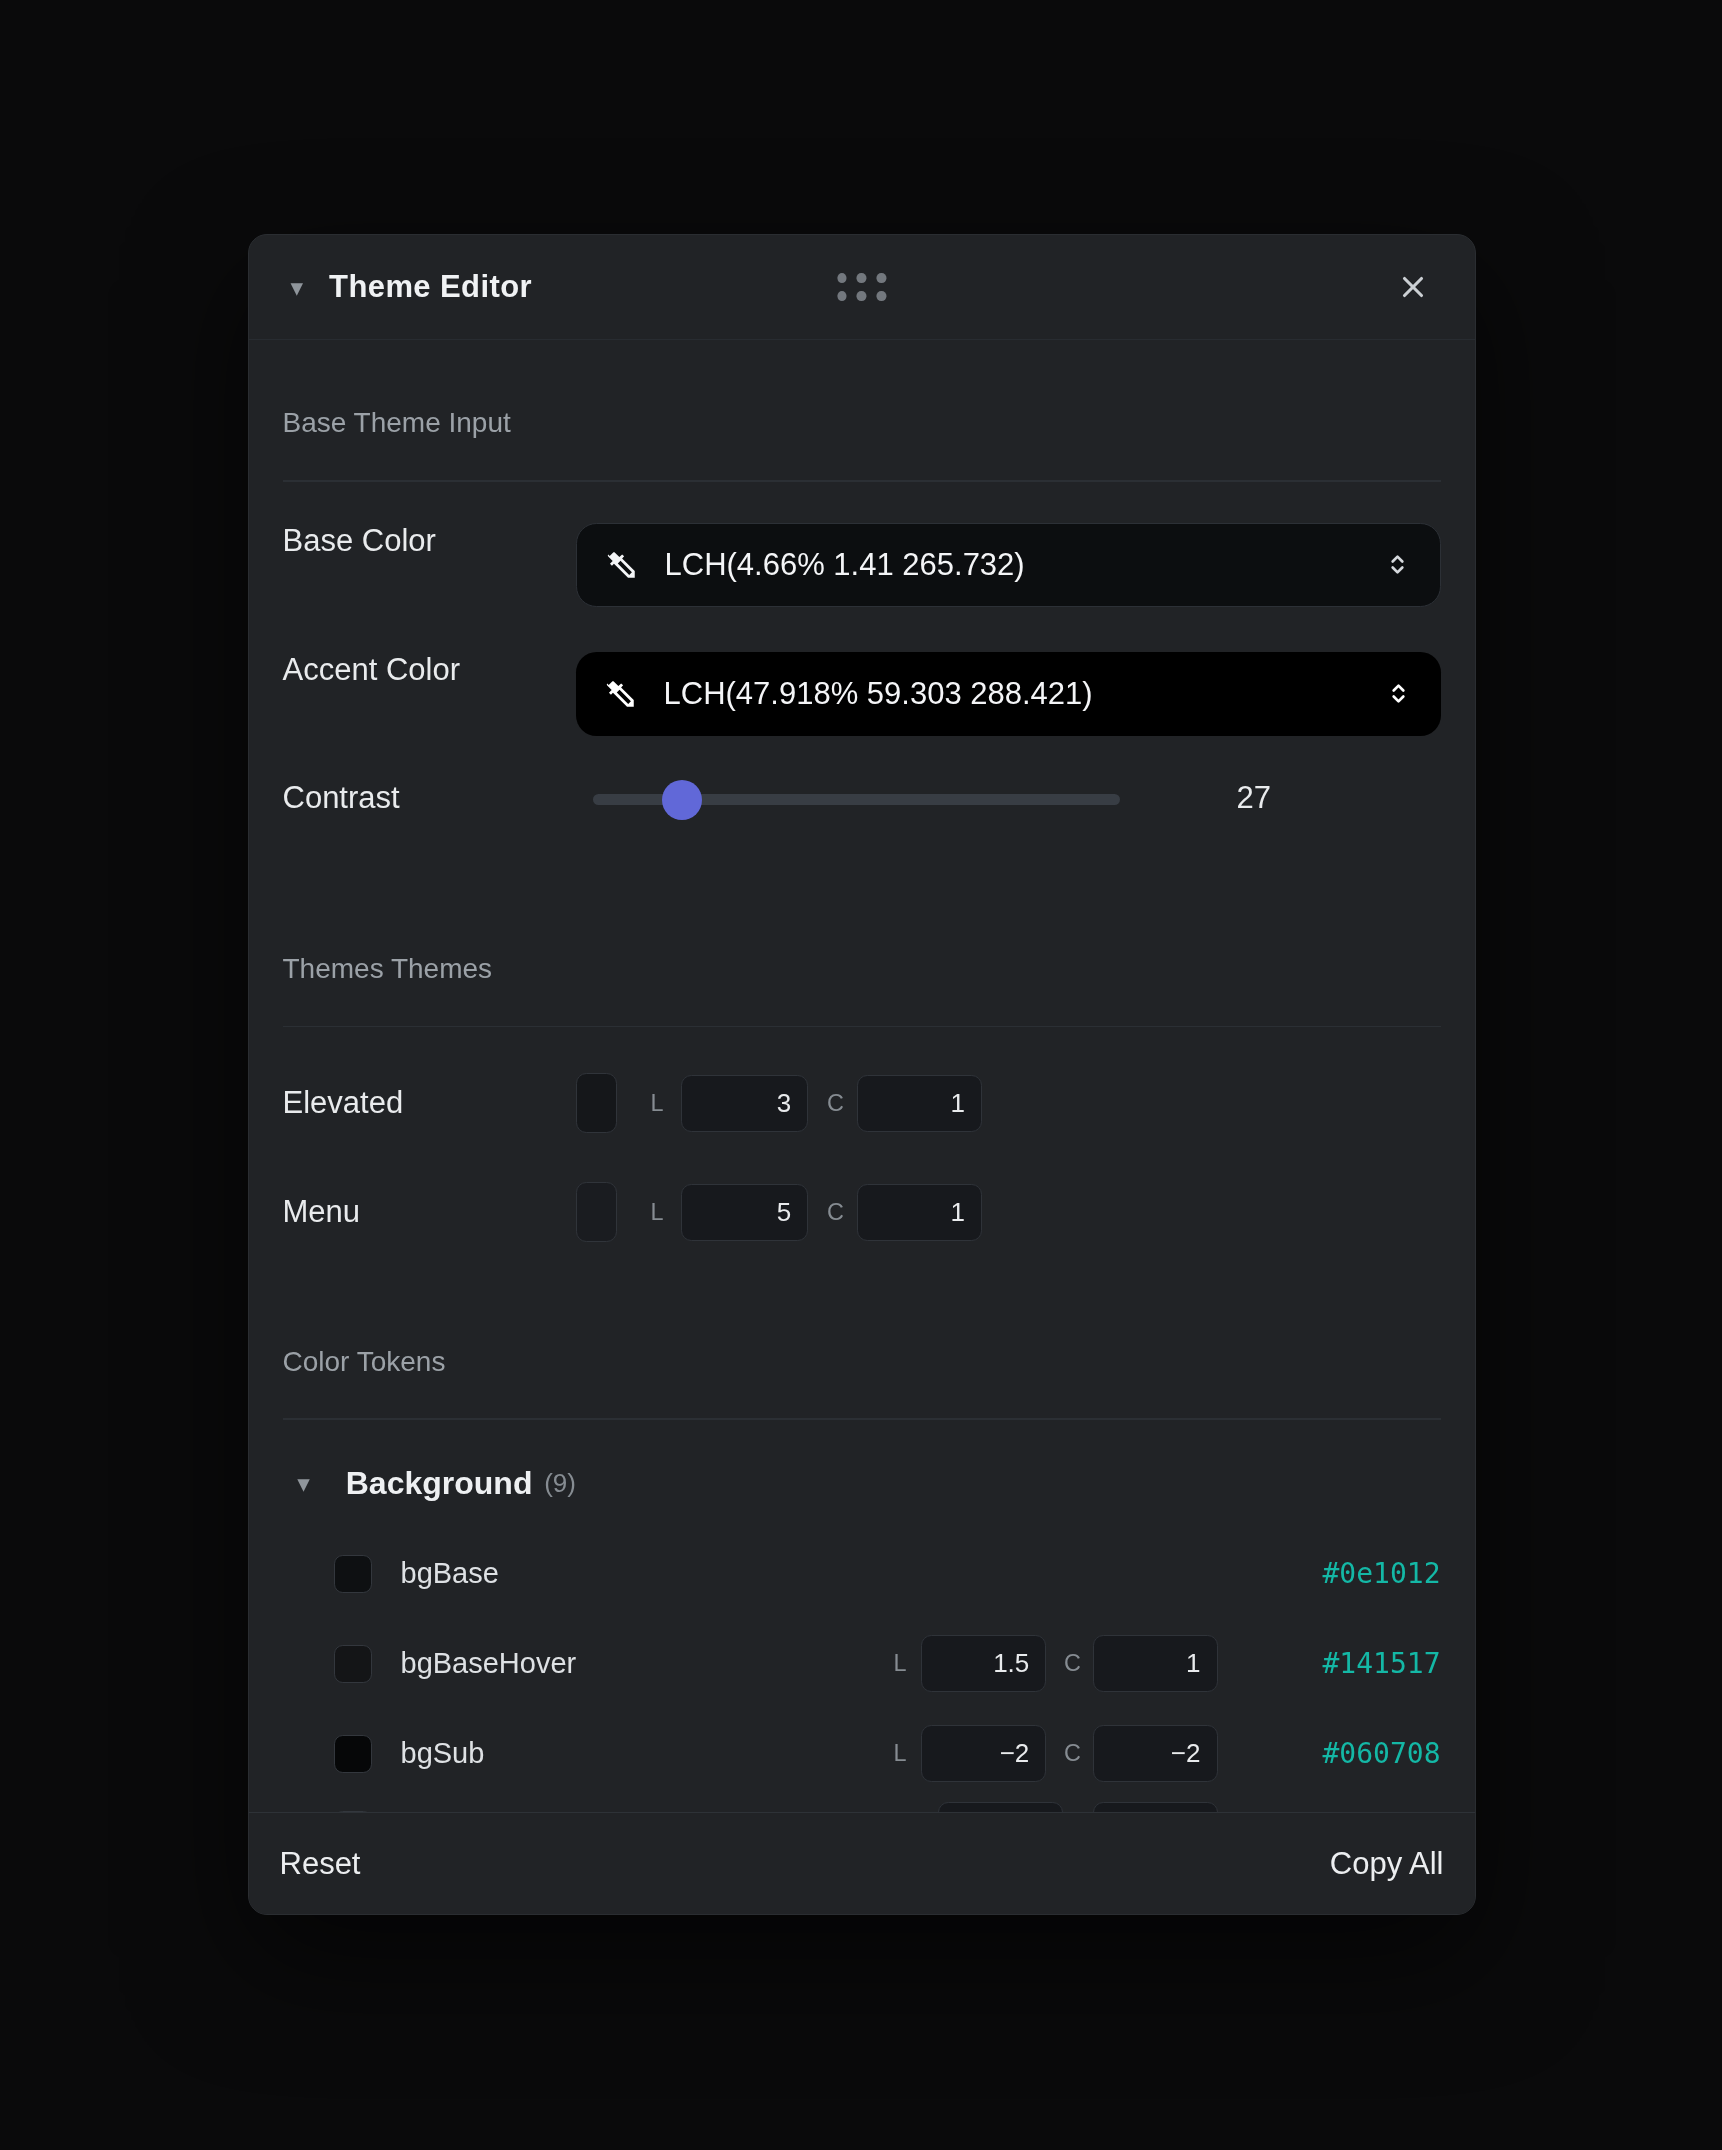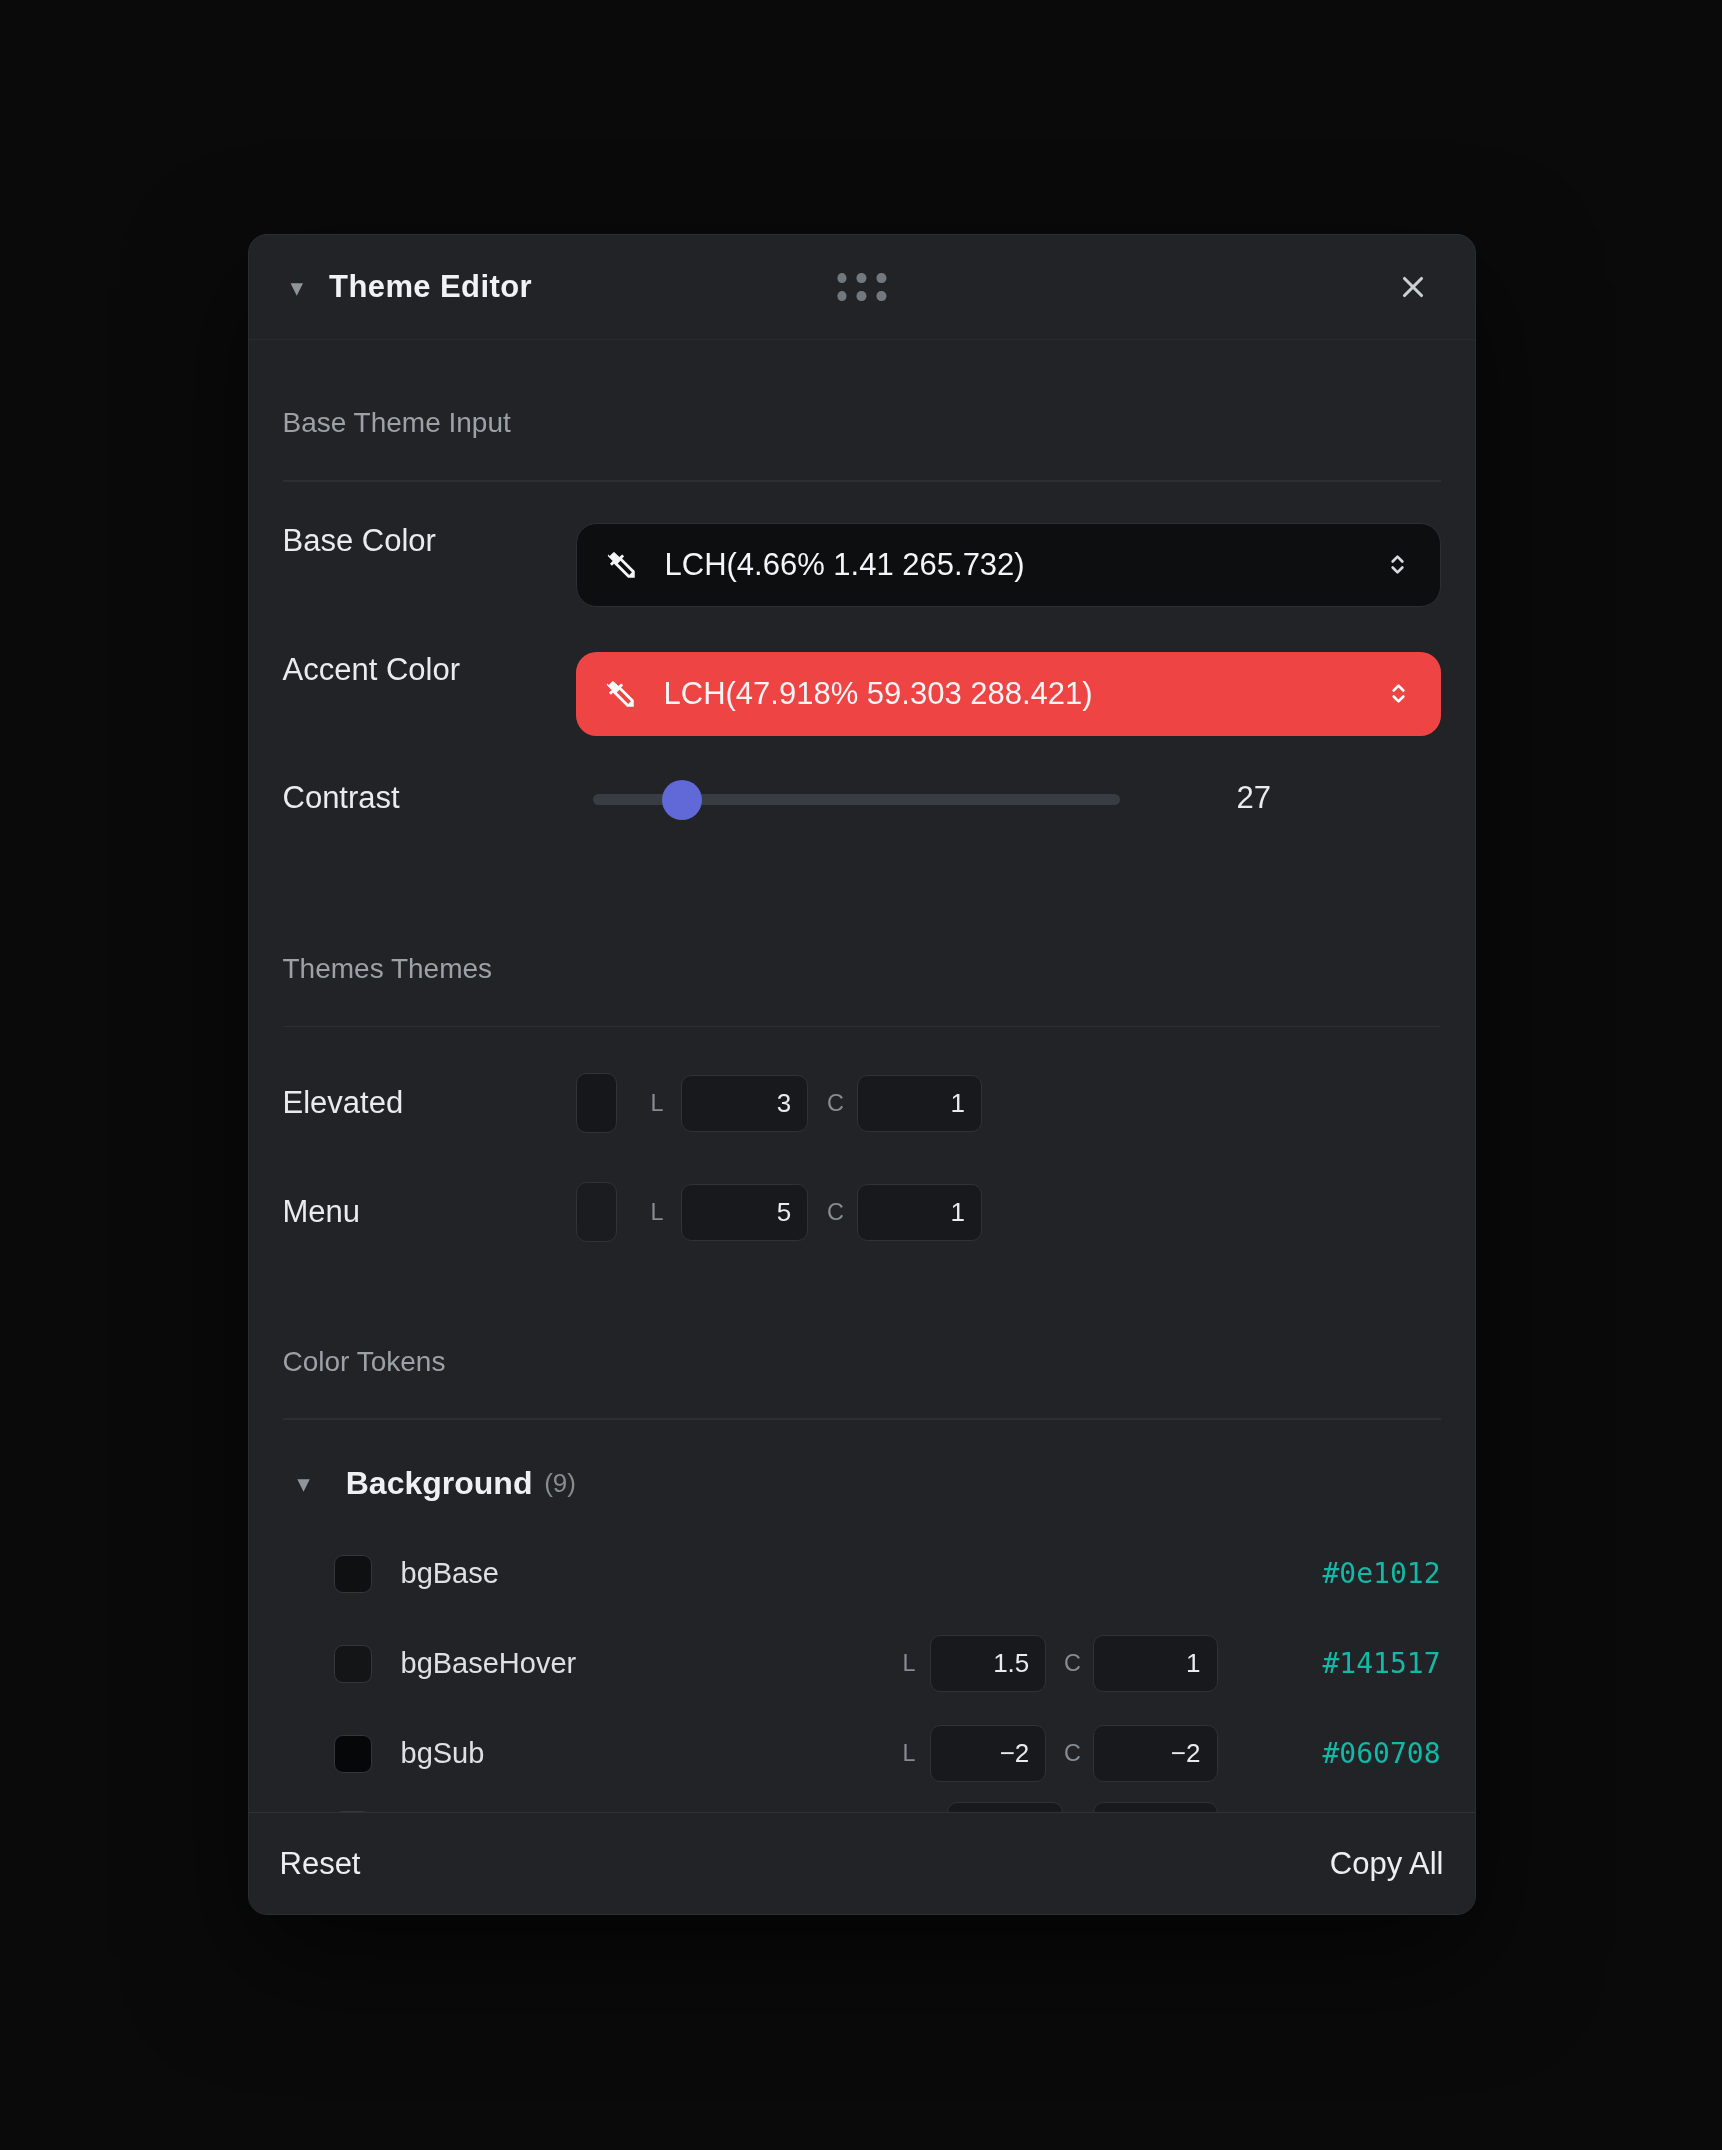--- a/index.html
+++ b/index.html
@@ -65,21 +65,21 @@
   .group-title{font-size:32px;font-weight:600;color:#eef0f2;margin-left:36px;}
   .group-count{font-size:26px;color:#868c92;margin-left:11.7px;}
 
   .token-row{display:flex;align-items:center;height:62px;margin-top:28px;padding-left:51px;}
   .token-row.first{margin-top:40px;}
   .token-row.partial{margin-top:14.7px;}
   .tswatch{width:38px;height:38px;border-radius:8.8px;border:1.5px solid #33373d;
            box-sizing:border-box;flex:none;cursor:pointer;}
   .tname{margin-left:29px;font-size:29px;font-weight:500;color:#dee1e4;flex:1;}
   .tcluster{display:flex;align-items:center;flex:none;}
-  .t-in1{width:116px;margin-left:14.7px;}
+  .t-in1{width:125px;margin-left:14.7px;}
   .t-c{margin-left:17.6px;}
   .t-in2{width:125px;margin-left:11.7px;}
   .thex{width:176px;margin-left:47px;text-align:right;flex:none;
         font-family:"DejaVu Sans Mono",monospace;font-size:28px;color:#14b8a6;}
 
   
   .footer{position:absolute;left:0;right:0;bottom:0;height:101px;background:#212326;
           border-top:1.5px solid #2e3237;display:flex;align-items:center;
           justify-content:space-between;padding:0 31px;}
   .footer-btn{font-size:31px;font-weight:500;color:#eceef0;cursor:pointer;}
@@ -128,21 +128,21 @@
             <svg width="29" height="29" viewBox="0 0 24 24" fill="none" stroke="#d6d9dd" stroke-width="2.2" stroke-linecap="round" stroke-linejoin="round">
               <path d="M8 9.5l4-4 4 4"></path>
                 <path d="M8 14.5l4 4 4-4"></path>
             </svg>
           </span>
         </div>
       </div>
 
       <div class="row mt-62">
         <span class="row-label">Accent Color</span>
-        <div class="color-btn" style="background-color: #ef4444;">
+        <div class="color-btn" style="background-color: #000000;">
           <svg width="34" height="34" viewBox="0 0 24 24" fill="#ffffff">
             <g transform="scale(-1,1) translate(-24,0)">
               <path d="M20.71 5.63l-2.34-2.34c-.39-.39-1.02-.39-1.41 0l-3.12 3.12-1.93-1.91-1.41 1.41 1.42 1.42L3 16.25V21h4.75l9.92-9.92 1.42 1.42 1.41-1.41-1.92-1.92 3.12-3.12c.4-.4.4-1.03.01-1.42zM6.92 19L5 17.08l8.06-8.06 1.92 1.92L6.92 19z"></path>
             </g>
           </svg>
           <span class="btn-text">LCH(47.918% 59.303 288.421)</span>
           <span class="chev">
             <svg width="29" height="29" viewBox="0 0 24 24" fill="none" stroke="#ffffff" stroke-width="2.2" stroke-linecap="round" stroke-linejoin="round">
               <path d="M8 9.5l4-4 4 4"></path>
                 <path d="M8 14.5l4 4 4-4"></path>

